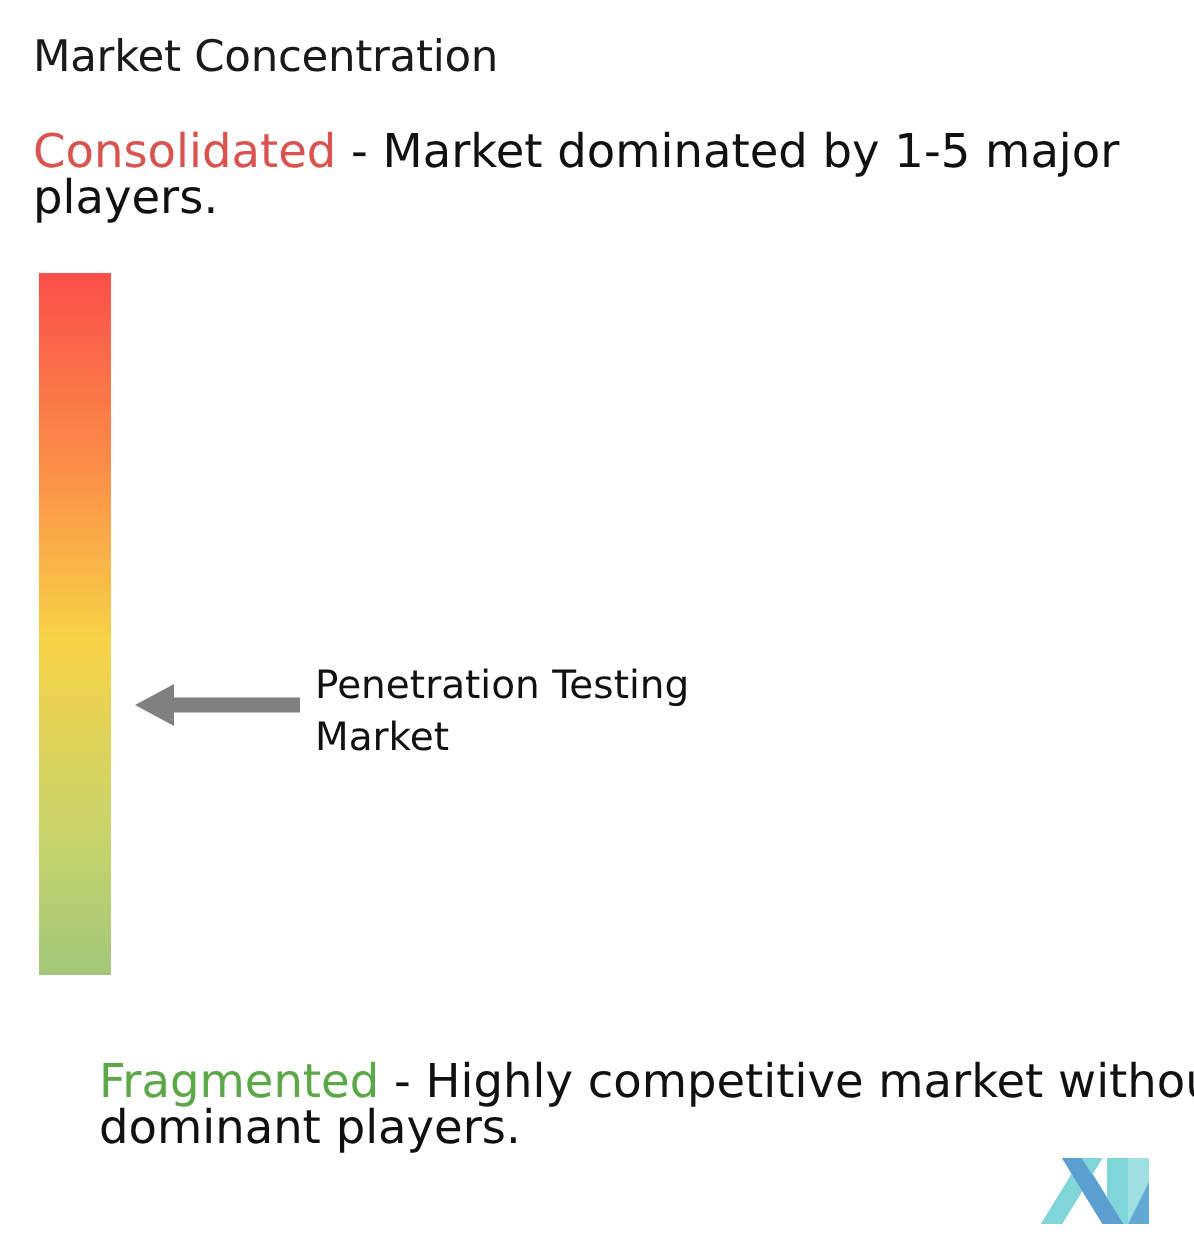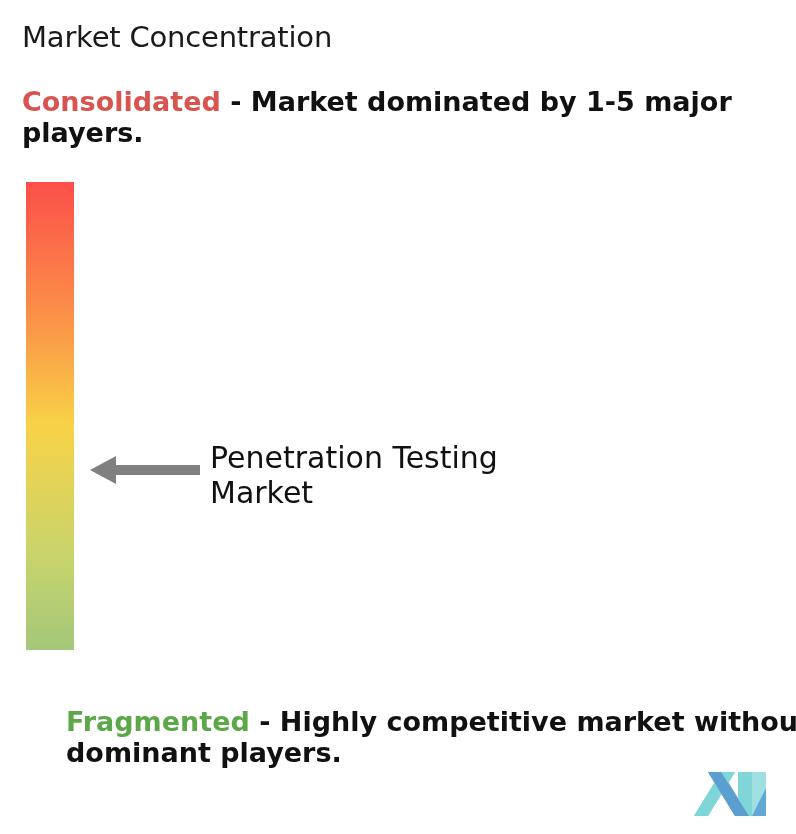--- a/index.html
+++ b/index.html
@@ -32,24 +32,24 @@
     letter-spacing: -0.2px;
     white-space: nowrap;
     font-family: "DejaVu Sans", "Liberation Sans", sans-serif;
   }
 
   
   .desc-line {
     position: absolute;
     left: 22px;
     width: 760px;
-    font-size: 27px;
+    font-size: 31px;
     line-height: 31px;
     color: #111111;
-    font-weight: 700;
+    font-weight: 400;
     font-family: "DejaVu Sans", "Liberation Sans", sans-serif;
   }
   .desc-top { top: 86px; }
   .desc-bottom { top: 706px; margin-left: 44px; }
 
   .kw-consolidated {
     color: #d9534f;
   }
   .kw-fragmented {
     color: #5ca849;
@@ -90,21 +90,21 @@
     width: 112px;
     height: 36px;
   }
   .arrow-wrap svg { display: block; }
 
   
   .arrow-label {
     position: absolute;
     left: 210px;
     top: 440px;
-    font-size: 30px;
+    font-size: 26px;
     line-height: 35px;
     color: #111111;
     font-weight: 400;
     font-family: "DejaVu Sans", "Liberation Sans", sans-serif;
     white-space: pre-line;
   }
 
   
   .source-line {
     position: absolute;

